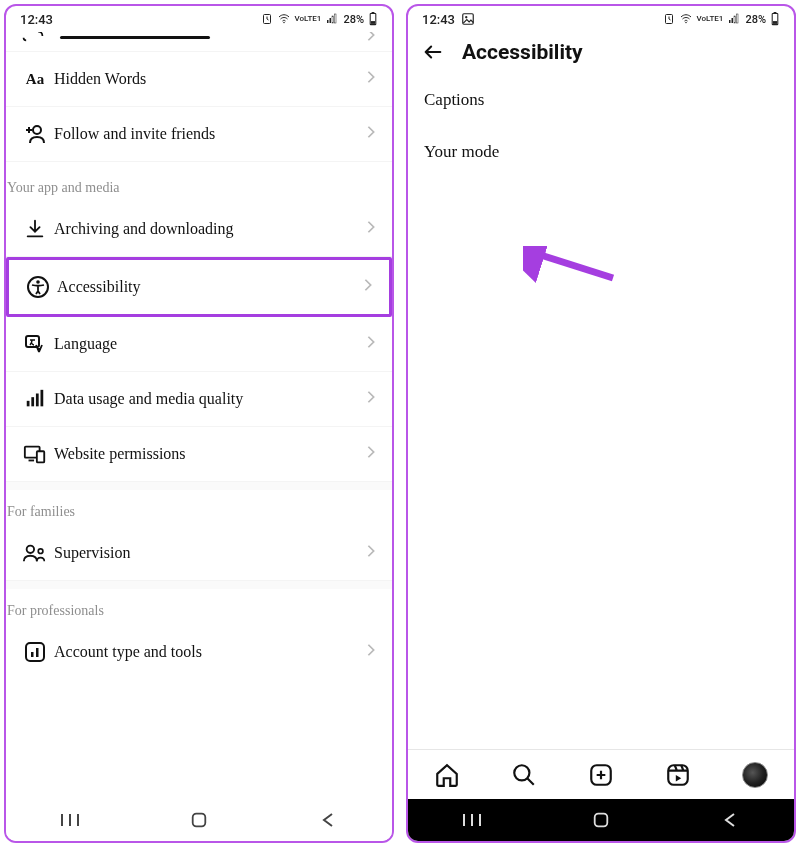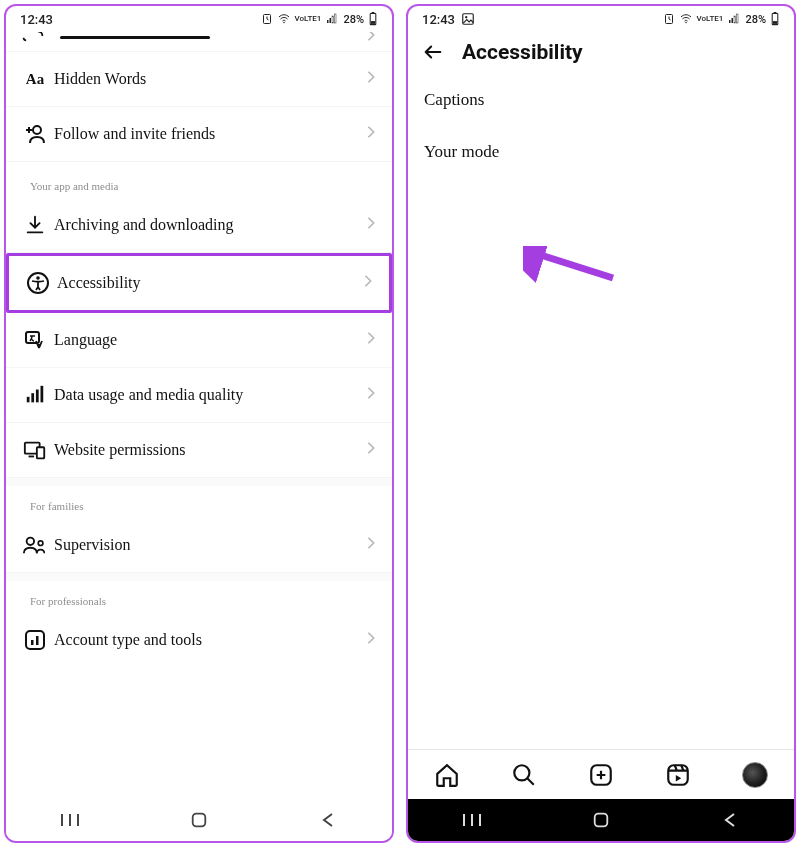--- a/index.html
+++ b/index.html
@@ -52,22 +52,22 @@
     align-items: center;
     padding: 14px 16px;
     gap: 6px;
     border-bottom: 1px solid #f4f4f4;
     position: relative;
   }
   .row .icon-slot { width: 26px; height: 26px; display:flex; align-items:center; justify-content:center; }
   .row .label { flex:1; font-size: 16px; color:#111; }
   .row .chev { color:#b9b9b9; }
   .section-heading {
-    padding: 14px 16px 6px 24px;
-    font-size: 11px;
+    padding: 14px 16px 6px 1px;
+    font-size: 14px;
     color:#8e8e8e;
     border-top: 8px solid #fafafa;
   }
   .section-heading.first { border-top: none; padding-top:18px;}
   .highlight-box {
     border: 3px solid #a53ee0;
     border-radius: 2px;
   }
   .cutoff-row {
     display:flex; align-items:center; padding: 0 16px 10px 16px; gap:16px;

